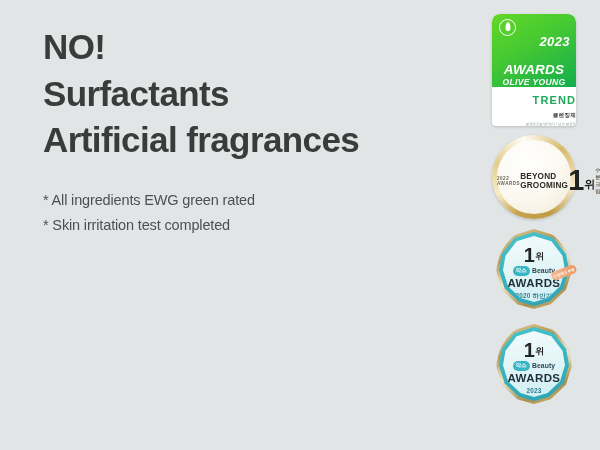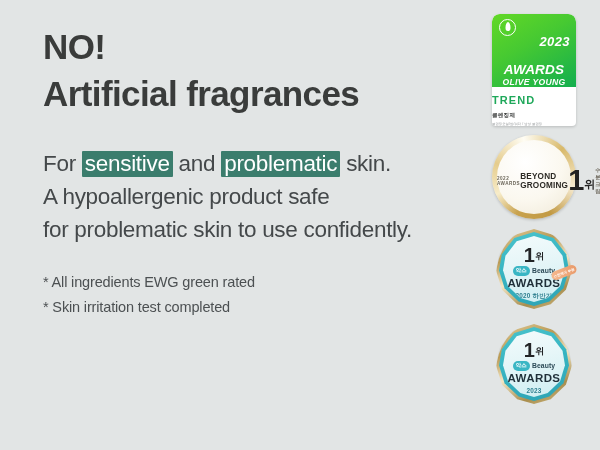--- a/index.html
+++ b/index.html
@@ -111,21 +111,21 @@
   .oy-aw {
     position:absolute; left:0; right:0; top:48px;
     text-align:center;
     color:#ffffff; font-size:13.5px; font-weight:bold;
     letter-spacing:0.2px;
     font-style:italic;
   }
   .oy-white {
     flex:1;
     display:flex; flex-direction:column;
-    align-items:flex-start; justify-content:flex-start;
+    align-items:flex-end; justify-content:flex-start;
     padding-top:7px;
   }
   .oy-trend {
     color:#1fa85a; font-size:11px; font-weight:bold;
     letter-spacing:1.1px;
   }
   .oy-kr {
     margin-top:6px;
     color:#3a3c3b; font-size:5.6px; font-weight:bold;
     letter-spacing:0.2px;
@@ -265,28 +265,24 @@
 </style>
 </head>
 <body>
 
 <div id="banner">
 
   <div class="copy">
 
     <div class="headline">
       <span class="hl-line">NO!</span>
+      <span class="hl-line">Surfactants</span>
       <span class="hl-line">Artificial fragrances</span>
     </div>
 
-    <div class="body-copy">
-      <span class="bd-line"><span>For </span><span class="mark">sensitive</span><span> and </span><span class="mark">problematic</span><span> skin.</span></span>
-      <span class="bd-line">A hypoallergenic product safe</span>
-      <span class="bd-line">for problematic skin to use confidently.</span>
-    </div>
 
     <div class="notes">
       <span class="nt-line">* All ingredients EWG green rated</span>
       <span class="nt-line">* Skin irritation test completed</span>
     </div>
 
   </div>
 
   <div class="badges">
 

